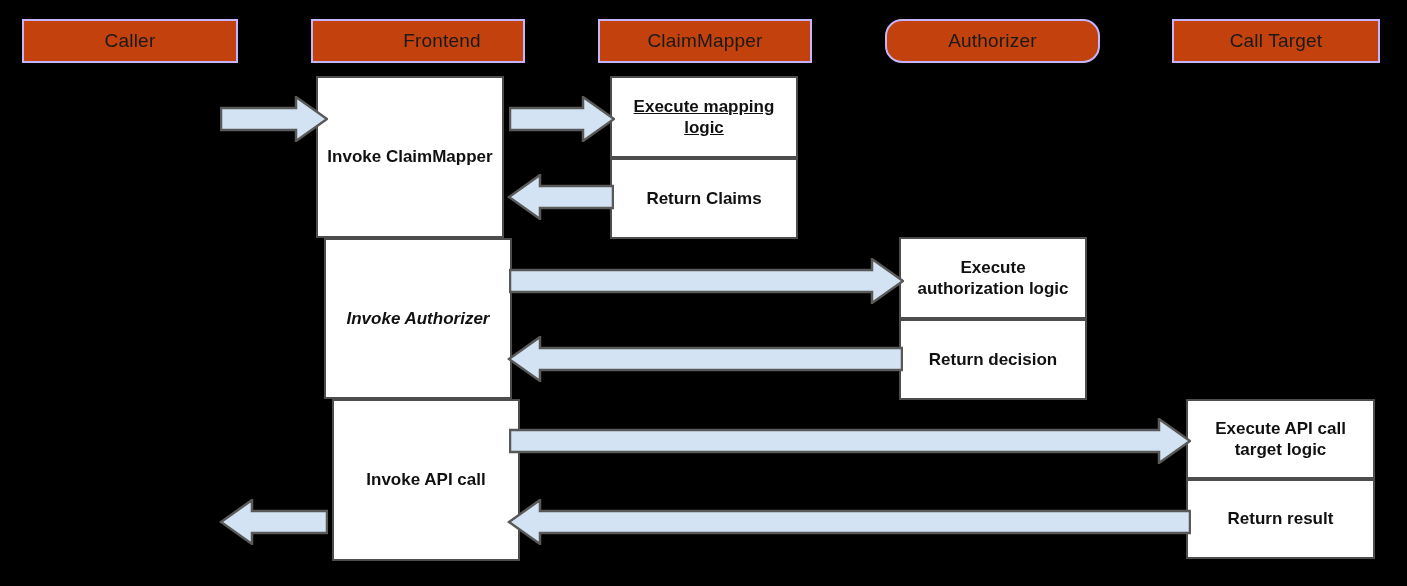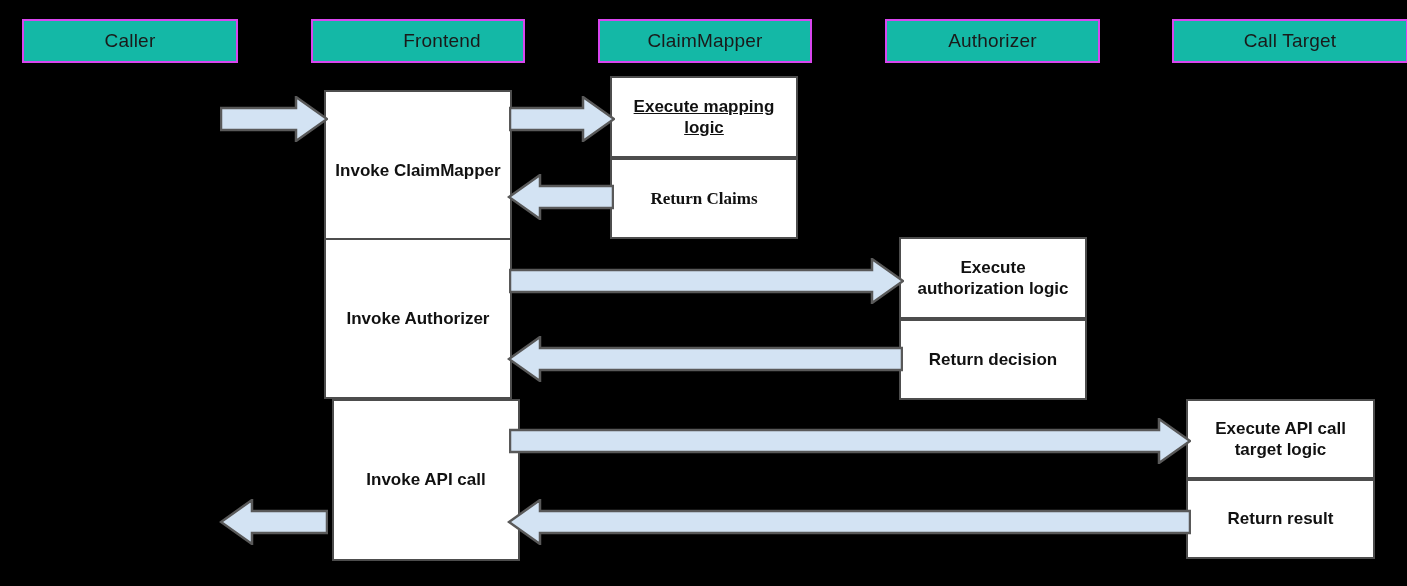--- a/index.html
+++ b/index.html
@@ -12,22 +12,22 @@
   }
   #canvas {
     position: relative;
     width: 1407px;
     height: 586px;
     background: #000000;
     overflow: hidden;
   }
   .lifeline-header {
     position: absolute;
-    background: #14b8a6;
-    border: 2px solid #d946ef;
+    background: #c2410c;
+    border: 2px solid #c4b5fd;
     box-sizing: border-box;
     display: flex;
     align-items: center;
     justify-content: center;
     color: #1a1a1a;
     font-size: 19px;
     font-weight: 400;
     letter-spacing: 0.2px;
   }
   .act-box {
@@ -61,42 +61,42 @@
 
   <div class="lifeline-header" style="left:22px;  top:19px;  width:216px; height:44px;">
     <span>Caller</span>
   </div>
   <div class="lifeline-header" style="left:311px; top:19px;  width:214px; height:44px;padding-left:48px;">
     <span>Frontend</span>
   </div>
   <div class="lifeline-header" style="left:598px; top:19px;  width:214px; height:44px;">
     <span>ClaimMapper</span>
   </div>
-  <div class="lifeline-header" style="left:885px; top:19px;  width:215px; height:44px;">
+  <div class="lifeline-header" style="left:885px; top:19px;  width:215px; height:44px;border-radius:17px;">
     <span>Authorizer</span>
   </div>
-  <div class="lifeline-header" style="left:1172px;top:19px;  width:236px; height:44px;">
+  <div class="lifeline-header" style="left:1172px;top:19px;  width:208px; height:44px;">
     <span>Call Target</span>
   </div>
 
 
-  <div class="act-box" style="left:324px; top:76px;  width:188px; height:162px;margin-top:14px;">
+  <div class="act-box" style="left:316px; top:76px;  width:188px; height:162px;">
     <span>Invoke ClaimMapper</span>
   </div>
-  <div class="act-box" style="left:324px; top:238px; width:188px; height:161px;">
+  <div class="act-box" style="left:324px; top:238px; width:188px; height:161px;font-style:italic;">
     <span>Invoke Authorizer</span>
   </div>
   <div class="act-box" style="left:332px; top:399px; width:188px; height:162px;">
     <span>Invoke API call</span>
   </div>
 
   <div class="act-box" style="left:610px; top:76px;  width:188px; height:82px;text-decoration:underline;">
     <span>Execute mapping logic</span>
   </div>
-  <div class="act-box" style="left:610px; top:158px; width:188px; height:81px;font-family:Liberation Serif, serif;">
+  <div class="act-box" style="left:610px; top:158px; width:188px; height:81px;">
     <span>Return Claims</span>
   </div>
 
   <div class="act-box" style="left:899px; top:237px; width:188px; height:82px;">
     <span>Execute authorization logic</span>
   </div>
   <div class="act-box" style="left:899px; top:319px; width:188px; height:81px;">
     <span>Return decision</span>
   </div>
 

